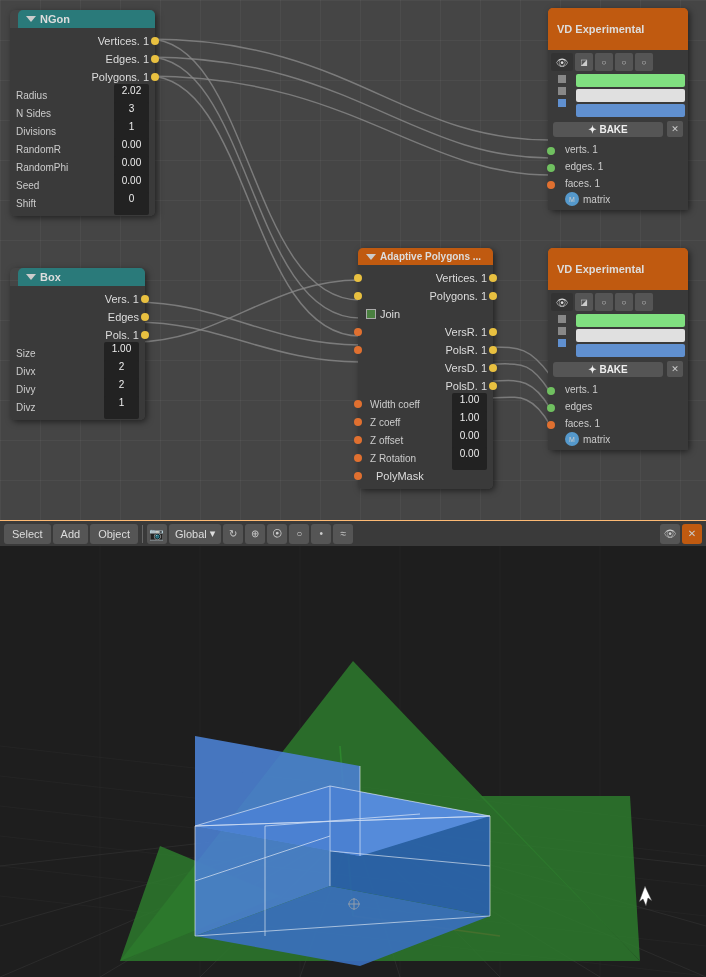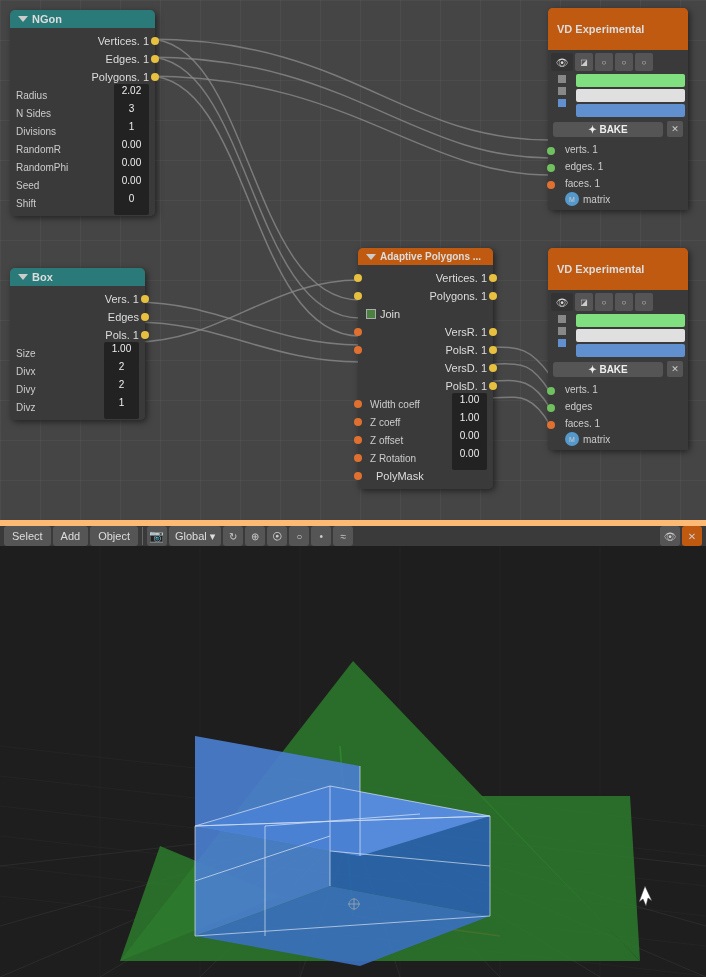--- a/index.html
+++ b/index.html
@@ -59,21 +59,21 @@
       display: inline-block;
     }
 
     .node-body {
       background: #3a3a3a;
       border-radius: 0 0 5px 5px;
       padding: 4px 0;
     }
 
     
-    .node-teal .node-header { background: #2a7a7a; }
+    .node-teal .node-header { background: #2a7a7a; margin-left: 8px; }
     
     .node-orange .node-header { background: #c05a10; }
 
     .node-row {
       display: flex;
       align-items: center;
       padding: 1px 6px;
       height: 18px;
       position: relative;
     }
@@ -228,21 +228,21 @@
 
     
     #toolbar {
       width: 706px;
       height: 26px;
       background: #3a3a3a;
       display: flex;
       align-items: center;
       padding: 0 4px;
       gap: 2px;
-      border-top: 6px solid #fdba74;
+      border-top: 1px solid #fdba74;
     }
 
     .toolbar-btn {
       background: #555;
       color: #ddd;
       border: none;
       border-radius: 3px;
       padding: 2px 8px;
       font-size: 11px;
       cursor: pointer;

